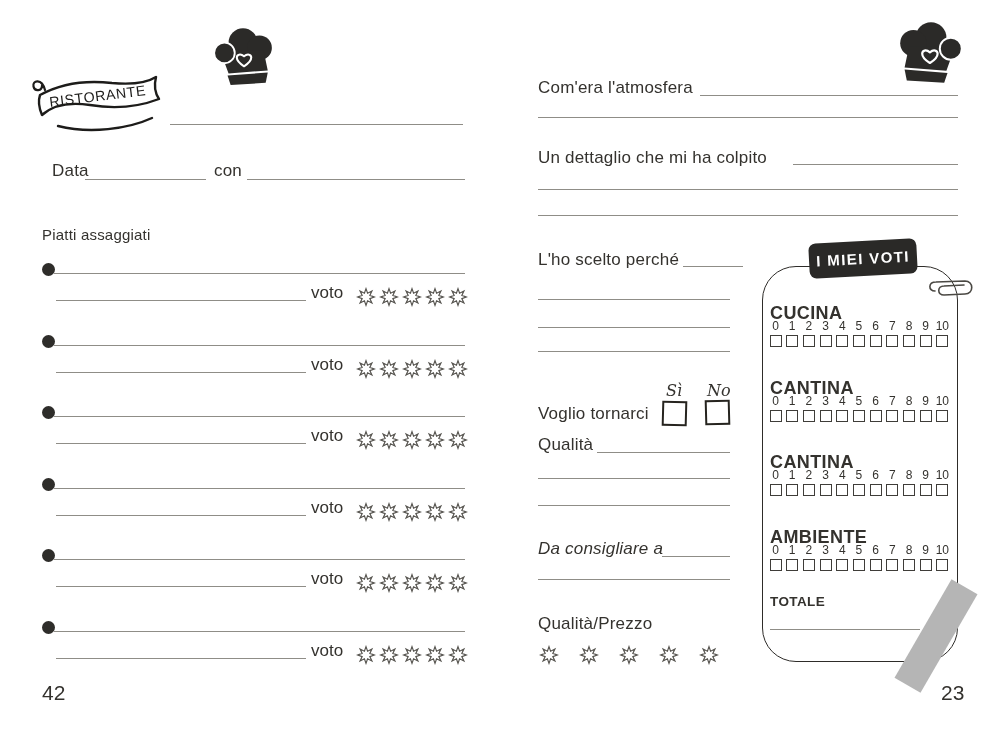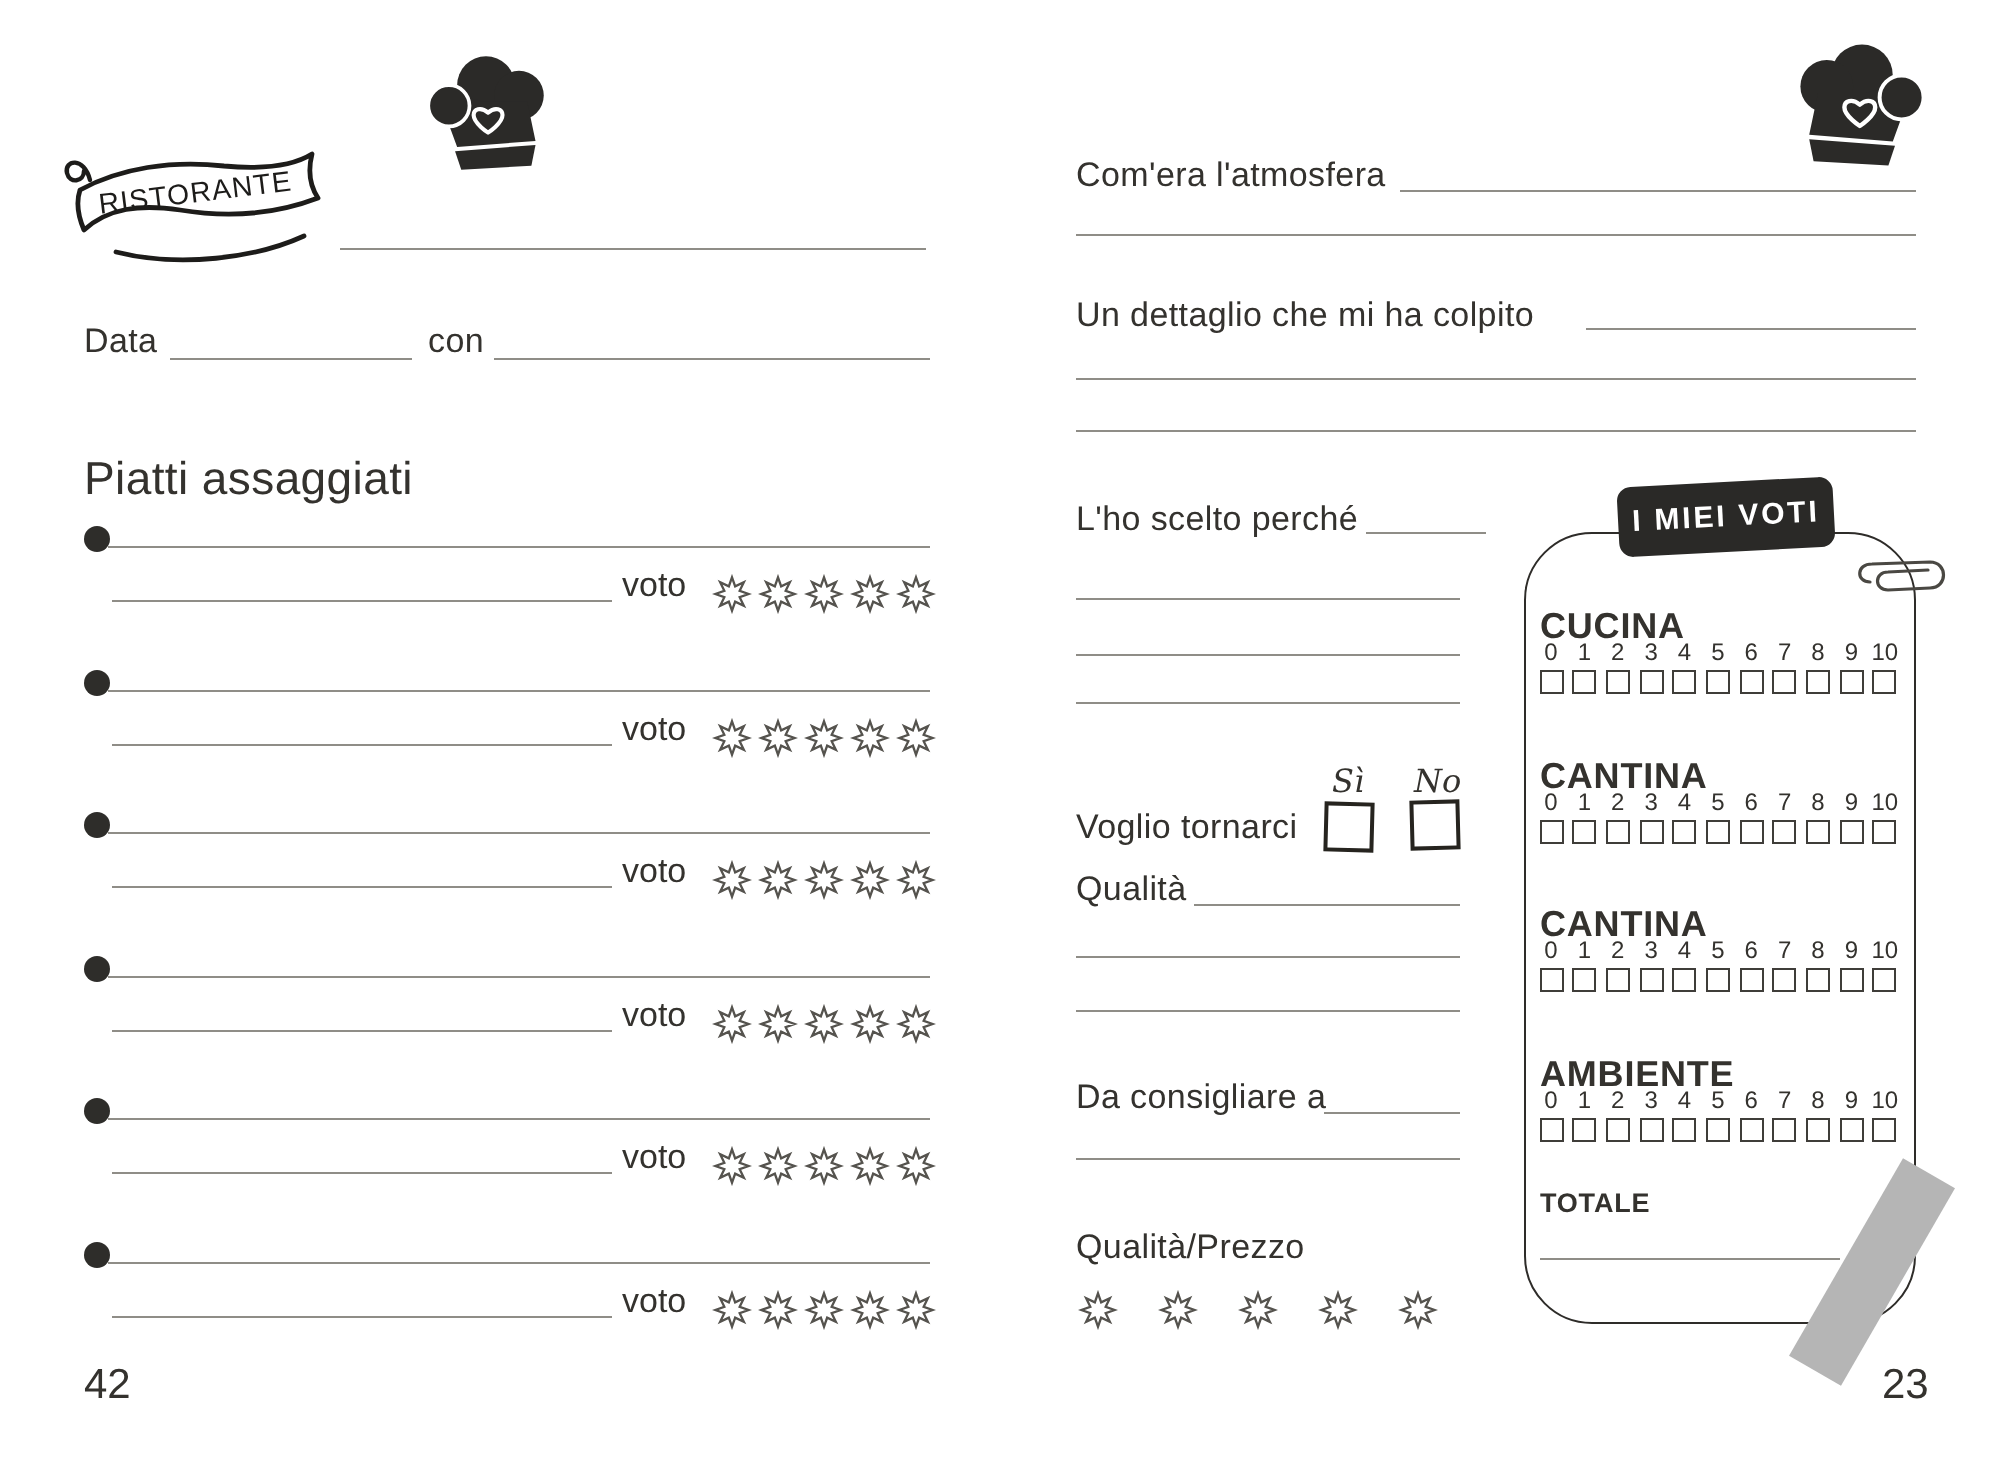--- a/index.html
+++ b/index.html
@@ -2,21 +2,21 @@
 <html><head>
 <meta charset="utf-8">
 <style>
   html,body{margin:0;padding:0;background:#fff;}
   .canvas{
     position:relative;width:1000px;height:731px;background:#fff;
     font-family:"Liberation Sans",sans-serif;color:var(--ink,#34322e);
     overflow:hidden;
   }
   .label{position:absolute;font-size:17px;white-space:nowrap;letter-spacing:.2px;text-align:right;}
-  .heading{position:absolute;font-size:23px;white-space:nowrap;letter-spacing:.2px;}
+  .heading{position:absolute;font-size:15px;white-space:nowrap;letter-spacing:.2px;}
   .wline{position:absolute;height:0;border-bottom:1.4px solid var(--line,#8f8d87);}
   .pagenum{position:absolute;font-size:21px;}
 
   
   .dish{position:absolute;left:42px;width:423px;height:64px;}
   .bullet{position:absolute;left:0;top:9px;width:13px;height:13px;border-radius:50%;background:#2e2d2a;}
   .dl1{left:12px;width:411px;top:19px;}
   .dl2{left:14px;width:250px;top:46px;}
   .voto{position:absolute;left:269px;top:29px;font-size:17px;}
   .dish-stars{position:absolute;left:314px;top:33px;display:flex;gap:3px;}
@@ -65,21 +65,21 @@
 
     <svg class="icon-abs" style="left:28px;top:68px;width:142px;height:78px;" viewBox="0 0 142 78">
       <path d="M17,22 C14,10 4,12 5.5,18.5 C6.8,24 14,23 14,17.5" fill="none" stroke="#1d1c1a" stroke-width="2.2" stroke-linecap="round"></path>
       <path d="M12,27 C32,16 58,12 84,15 C106,17 120,14 128,9 C126,17 127,25 131,31 C110,39 86,41 62,37 C42,34 26,36 14,47 C11,40 10,33 12,27 Z" fill="#ffffff" stroke="#1d1c1a" stroke-width="2.4" stroke-linejoin="round"></path>
       <text transform="rotate(-7 70 28)" x="21" y="33" font-size="14.2" letter-spacing="0.6" fill="#1d1c1a">RISTORANTE</text>
       <path d="M30,58 C62,66 100,61 124,50" fill="none" stroke="#1d1c1a" stroke-width="2.4" stroke-linecap="round"></path>
     </svg>
 
     <span class="wline" style="left:170px;top:124px;width:293px;"></span>
 
-    <span class="label" style="left:42px;top:161px;">Data</span>
+    <span class="label" style="left:52px;top:161px;">Data</span>
     <span class="wline" style="left:85px;top:179px;width:121px;"></span>
     <span class="label" style="left:214px;top:161px;">con</span>
     <span class="wline" style="left:247px;top:179px;width:218px;"></span>
 
     <span class="heading" style="left:42px;top:226px;">Piatti assaggiati</span>
 
     <div id="dishes">
   <div class="dish" style="top:254px">
     <span class="bullet"></span>
     <span class="wline dl1"></span>
@@ -255,21 +255,21 @@
     <span class="script-label" style="left:707px;top:381px;">No</span>
     <span class="label" style="left:538px;top:404px;">Voglio tornarci</span>
     <span class="checkbox" style="left:662px;top:401px;transform:rotate(1.5deg);"></span>
     <span class="checkbox" style="left:705px;top:400px;transform:rotate(-1.5deg);"></span>
 
     <span class="label" style="left:538px;top:435px;">Qualità</span>
     <span class="wline" style="left:597px;top:452px;width:133px;"></span>
     <span class="wline" style="left:538px;top:478px;width:192px;"></span>
     <span class="wline" style="left:538px;top:505px;width:192px;"></span>
 
-    <span class="label" style="left:538px;top:539px;">Da consigliare a</span>
+    <span class="label" style="left:538px;top:539px;font-style:italic;">Da consigliare a</span>
     <span class="wline" style="left:662px;top:556px;width:68px;"></span>
     <span class="wline" style="left:538px;top:579px;width:192px;"></span>
 
     <span class="label" style="left:538px;top:614px;">Qualità/Prezzo</span>
     <div id="quality-stars" class="quality-stars">
         <svg class="star" width="20" height="20" viewBox="0 0 24 24">
           <polygon points="12,2 13.9,7.4 19.1,4.9 16.6,10.1 22,12 16.6,13.9 19.1,19.1 13.9,16.6 12,22 10.1,16.6 4.9,19.1 7.4,13.9 2,12 7.4,10.1 4.9,4.9 10.1,7.4" fill="none" stroke="#55534e" stroke-width="1.4"></polygon>
         </svg>
         <svg class="star" width="20" height="20" viewBox="0 0 24 24">
           <polygon points="12,2 13.9,7.4 19.1,4.9 16.6,10.1 22,12 16.6,13.9 19.1,19.1 13.9,16.6 12,22 10.1,16.6 4.9,19.1 7.4,13.9 2,12 7.4,10.1 4.9,4.9 10.1,7.4" fill="none" stroke="#55534e" stroke-width="1.4"></polygon>

